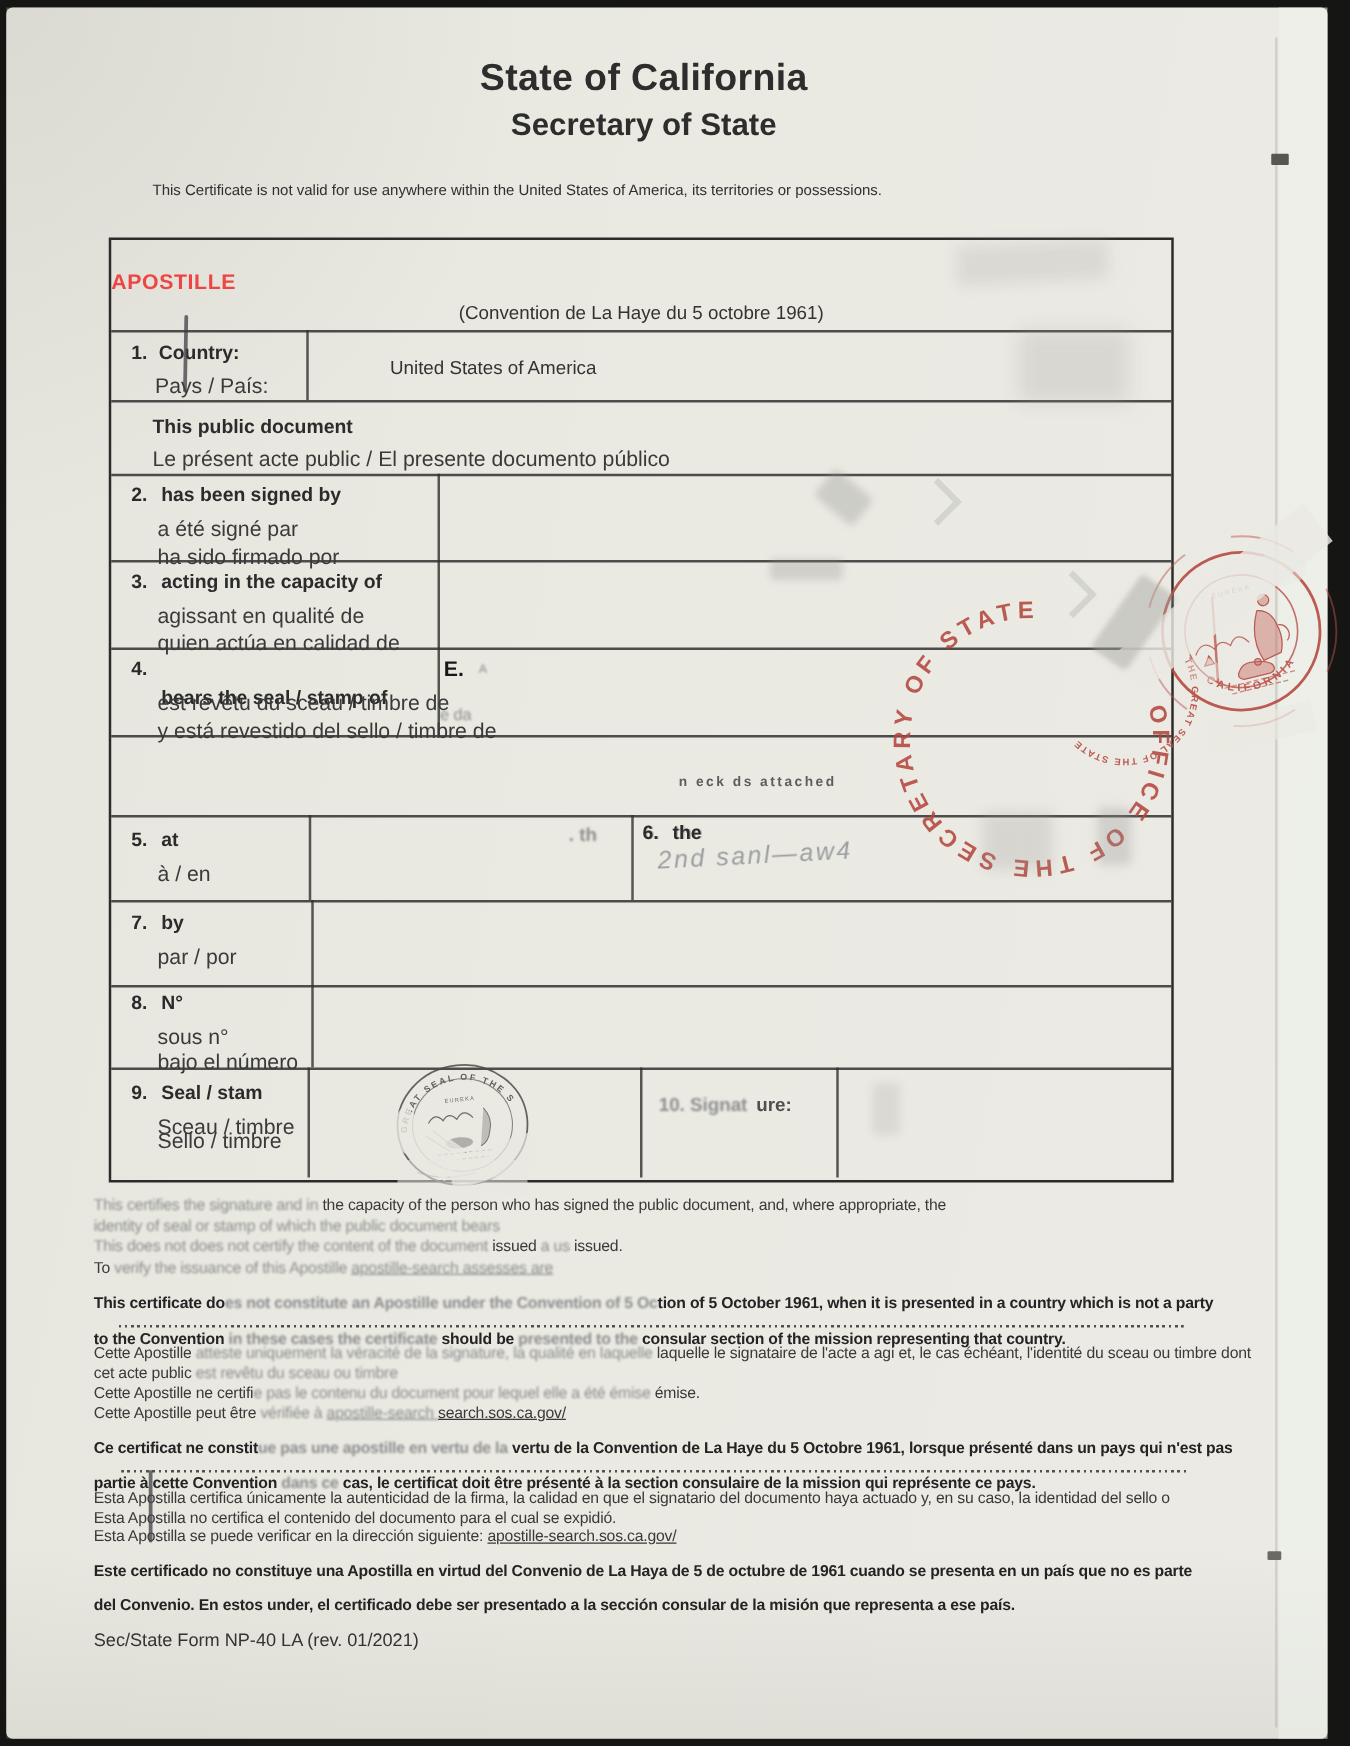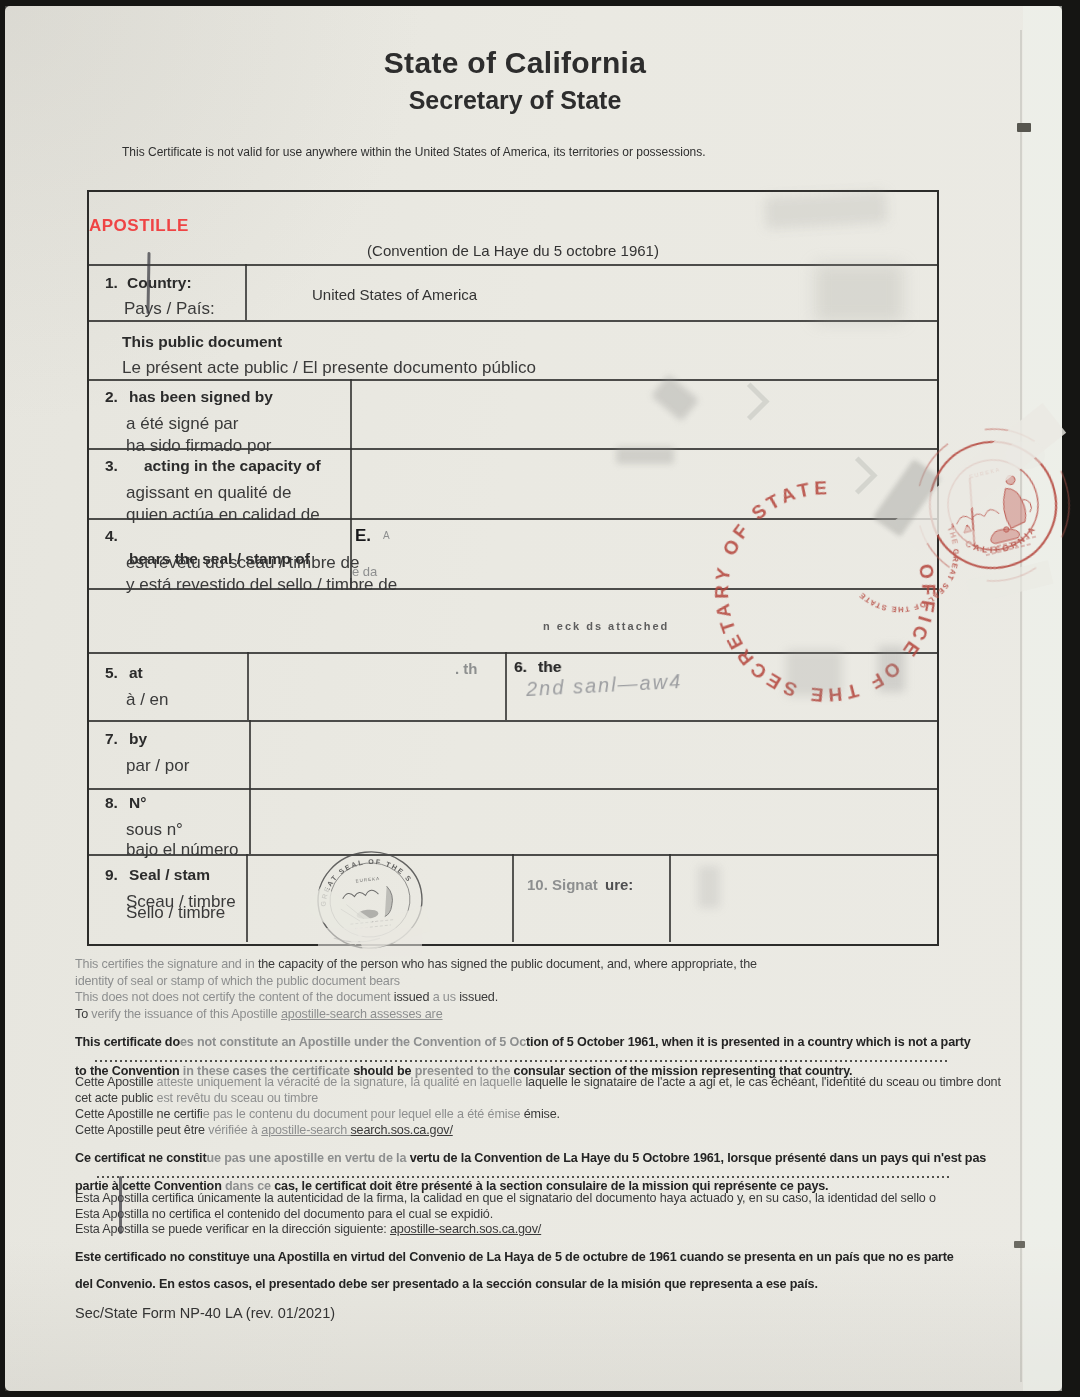--- a/index.html
+++ b/index.html
@@ -102,21 +102,21 @@
 
   <span class="rlab" style="left:33px;top:141px;">This public document</span>
   <span class="rsub" style="left:33px;top:166px;">Le présent acte public / El presente documento público</span>
 
   <span class="rnum" style="left:16px;top:196px;">2.</span>
   <span class="rlab" style="left:40px;top:196px;">has been signed by</span>
   <span class="rsub" style="left:37px;top:222px;">a été signé par</span>
   <span class="rsub" style="left:37px;top:244px;">ha sido firmado por</span>
 
   <span class="rnum" style="left:16px;top:265px;">3.</span>
-  <span class="rlab" style="left:40px;top:265px;margin-left:15px;">acting in the capacity of</span>
+  <span class="rlab" style="left:40px;top:265px;">acting in the capacity of</span>
   <span class="rsub" style="left:37px;top:291px;">agissant en qualité de</span>
   <span class="rsub" style="left:37px;top:313px;">quien actúa en calidad de</span>
 
   <span class="rnum" style="left:16px;top:335px;">4.</span>
   <span class="rlab" style="left:40px;top:335px;margin-top:23px;">bears the seal / stamp of</span>
   <span class="rsub" style="left:37px;top:361px;">est revêtu du sceau / timbre de</span>
   <span class="rsub" style="left:37px;top:383px;">y está revestido del sello / timbre de</span>
   <span class="abs" style="left:266px;top:334px;font-weight:bold;font-size:17px;color:#17171a;">E.</span>
   <span class="abs ghost" style="left:294px;top:338px;font-size:10px;">A</span>
   <span class="abs ghost" style="left:263px;top:372px;font-size:13px;">e da</span>
@@ -221,21 +221,21 @@
     <div class="pline"><span class="">Cette Apostille peut être</span><span class="ghost"> vérifiée à </span><span class="ghost und">apostille-search </span><span class="und">search.sos.ca.gov/</span></div>
     <div class="pline pbold"><span class="">Ce certificat ne constit</span><span class="ghost">ue pas une apostille en vertu de la </span><span class="">vertu de la Convention de La Haye du 5 Octobre 1961, lorsque présenté dans un pays qui n'est pas</span></div>
     <div class="pline pbold"><span class="">partie à cette Convention</span><span class="ghost"> dans ce</span><span class=""> cas, le certificat doit être présenté à la section consulaire de la mission qui représente ce pays.</span></div>
   </div>
 <div class="dotsep" style="left:97px;top:1176px;width:852px;"></div>
 <div class="para" id="para-es" style="top:1191px;line-height:15.6px;">
     <div class="pline"><span class="">Esta Apostilla certifica únicamente la autenticidad de la firma, la calidad en que el signatario del documento haya actuado y, en su caso, la identidad del sello o</span></div>
     <div class="pline"><span class="">Esta Apostilla no certifica el contenido del documento para el cual se expidió.</span></div>
     <div class="pline"><span class="">Esta Apostilla se puede verificar en la dirección siguiente: </span><span class="und">apostille-search.sos.ca.gov/</span></div>
     <div class="pline pbold"><span class="">Este certificado no constituye una Apostilla en virtud del Convenio de La Haya de 5 de octubre de 1961 cuando se presenta en un país que no es parte</span></div>
-    <div class="pline pbold"><span class="">del Convenio.  En estos casos, el presentado debe ser presentado a la sección consular de la misión que representa a ese país.</span></div>
+    <div class="pline pbold"><span class="">del Convenio.  En estos under, el certificado debe ser presentado a la sección consular de la misión que representa a ese país.</span></div>
   </div>
 
 <div class="footer" style="left:75px;top:1305px;">Sec/State Form NP-40 LA (rev. 01/2021)</div>
 
 <div class="pen" style="left:147px;top:252px;height:62px;transform:rotate(1deg);"></div>
 <div class="pen" style="left:119px;top:1176px;height:58px;"></div>
 <div class="mark" style="left:1017px;top:123px;width:14px;height:9px;background:#57564f;"></div>
 <div class="mark" style="left:1014px;top:1241px;width:11px;height:7px;background:#6b6a62;"></div>
 <div class="smudge" style="left:765px;top:194px;width:122px;height:32px;background:rgba(160,160,155,.22);filter:blur(6px);transform:rotate(-3deg);"></div>
 <div class="smudge" style="left:815px;top:264px;width:88px;height:58px;background:rgba(168,168,163,.28);filter:blur(8px);"></div>

